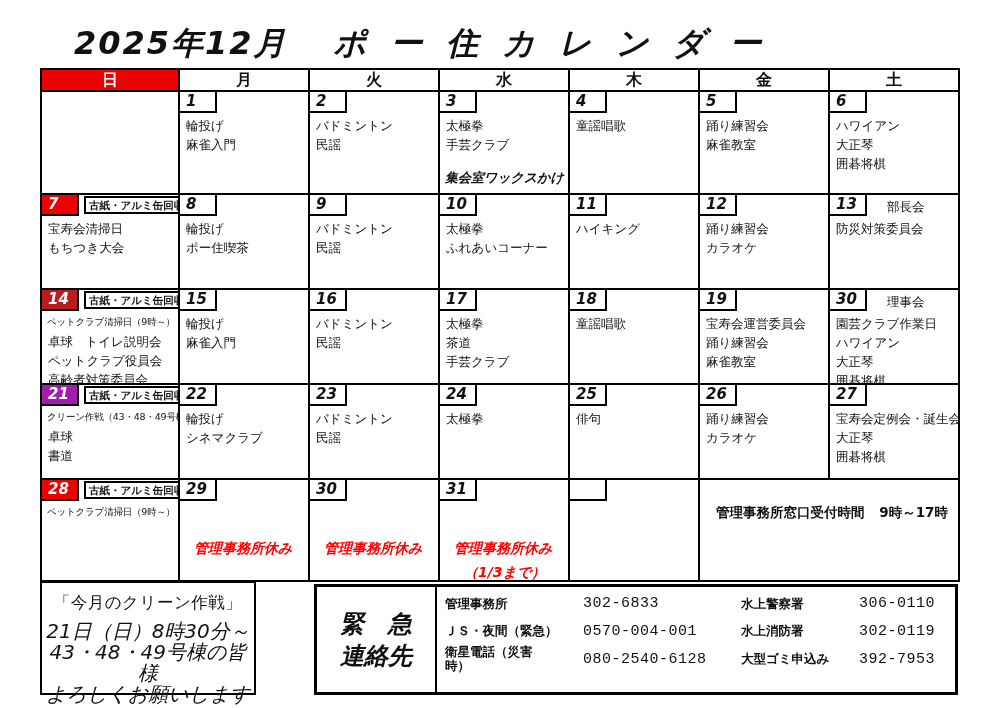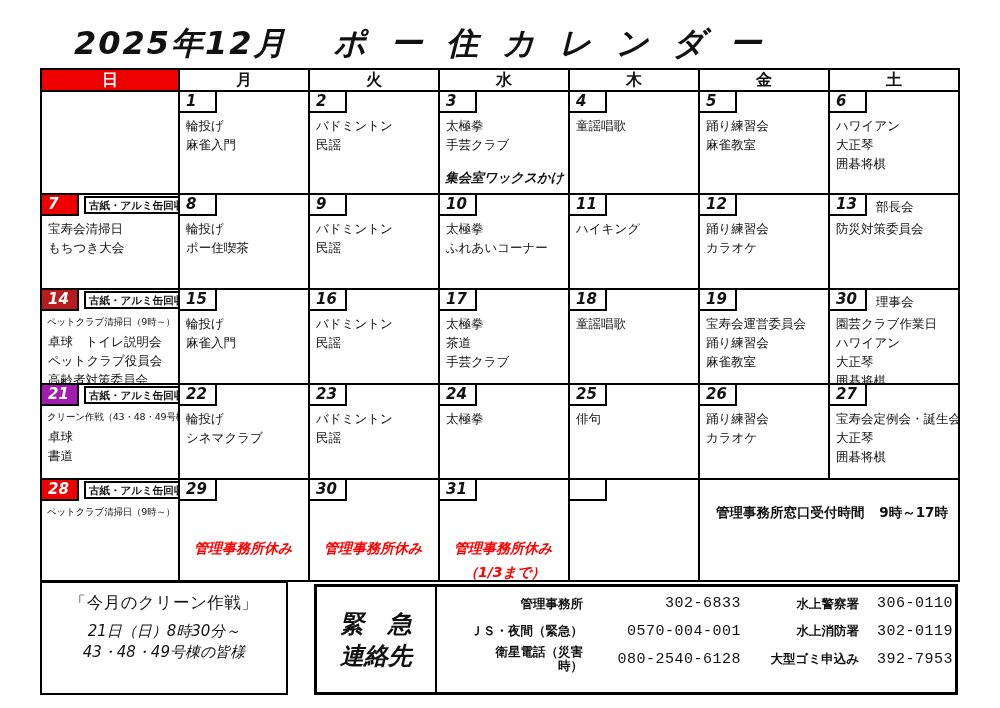--- a/index.html
+++ b/index.html
@@ -20,47 +20,47 @@
     font-weight:bold; font-size:16px; text-align:center; line-height:20px; }
   .hcell.sun { color:#fff; }
   .cell { position:relative; border-right:2px solid #000; border-bottom:2px solid #000; overflow:hidden; }
 
   .numrow { display:flex; align-items:flex-start; }
   .numbox { min-width:37px; height:21px; border-right:2px solid #000; border-bottom:2px solid #000;
     font-style:italic; font-weight:bold; font-size:15px; line-height:19px; padding:0 5px 0 6px; background:#fff; }
   .numbox.red { color:#fff; }
   .tagbox { border:2px solid #000; height:18px; line-height:14px; font-size:10.5px; font-weight:bold;
     margin:1px 0 0 5px; padding:0 3px; white-space:nowrap; }
-  .side { font-size:12.5px; margin:4px 0 0 9px; white-space:nowrap; }
+  .side { font-size:12.5px; margin:4px 0 0 20px; white-space:nowrap; }
 
   .small-line { font-size:9.5px; letter-spacing:-0.2px; padding:5px 2px 0 5px; white-space:nowrap; }
   .events { padding-top:3px; }
   .event { font-size:12.5px; line-height:19px; padding-left:6px; white-space:nowrap; }
   .note { position:absolute; left:5px; bottom:6px; font-weight:bold; font-style:italic; font-size:13px; white-space:nowrap; }
   .rednote { position:absolute; left:14px; top:56px; font-weight:bold; font-style:italic; font-size:14px; line-height:24px; white-space:nowrap; }
   .rednote .l2 { padding-left:10px; }
 
   .info-line { display:flex; justify-content:space-between; font-weight:bold; font-size:13.5px;
     padding:0 10px 0 16px; white-space:nowrap; }
   .info-line.first { margin-top:24px; }
   .info-line.second { margin-top:19px; }
 
   
-  .clean { position:absolute; left:40px; top:581px; width:248px; height:114px;
+  .clean { position:absolute; left:40px; top:581px; width:216px; height:114px;
     border:2px solid #000; text-align:center; }
   .clean-title { font-size:16.5px; margin-top:9px; letter-spacing:0.5px; }
-  .clean-lines { font-style:italic; font-size:15px; line-height:21px; margin-top:7px; }
+  .clean-lines { font-style:italic; font-size:20px; line-height:21px; margin-top:7px; }
 
   .emg { position:absolute; left:314px; top:584px; width:644px; height:111px;
     border:3px solid #000; display:flex; }
   .emg-label { width:120px; border-right:2px solid #000; display:flex; flex-direction:column;
     justify-content:center; align-items:center; font-weight:bold; font-style:italic;
     font-size:24px; line-height:32px; white-space:pre; }
   #contacts { flex:1; display:grid; grid-template-columns:138px 158px 118px 1fr;
-    grid-auto-rows:1fr; align-items:center; padding:3px 2px 19px 8px;text-align:right; }
+    grid-auto-rows:1fr; align-items:center; padding:3px 2px 19px 8px; }
   .c-name  { font-size:12.5px; font-weight:bold; white-space:pre-line; line-height:14px; }
   .c-tel   { font-size:15px; letter-spacing:0.5px; white-space:nowrap;font-family:Liberation Mono, monospace; }
 </style>
 </head>
 <body>
 
 <div class="title">
   <span class="ym">2025年12月</span><span class="nm">ポー住カレンダー</span>
 </div>
 
@@ -368,20 +368,21 @@
         <div>9時～17時</div>
       </div>
     </div>
   </div>
 
 <div class="clean">
   <div class="clean-title">「今月のクリーン作戦」</div>
   <div class="clean-lines">
     <div>21日（日）8時30分～</div>
     <div>43・48・49号棟の皆様</div>
+    <div>よろしくお願いします</div>
   </div>
 </div>
 
 <div class="emg">
   <div class="emg-label">
     <span>緊　急</span>
     <span>連絡先</span>
   </div>
   <div id="contacts">
       <div class="c-name">管理事務所</div>

